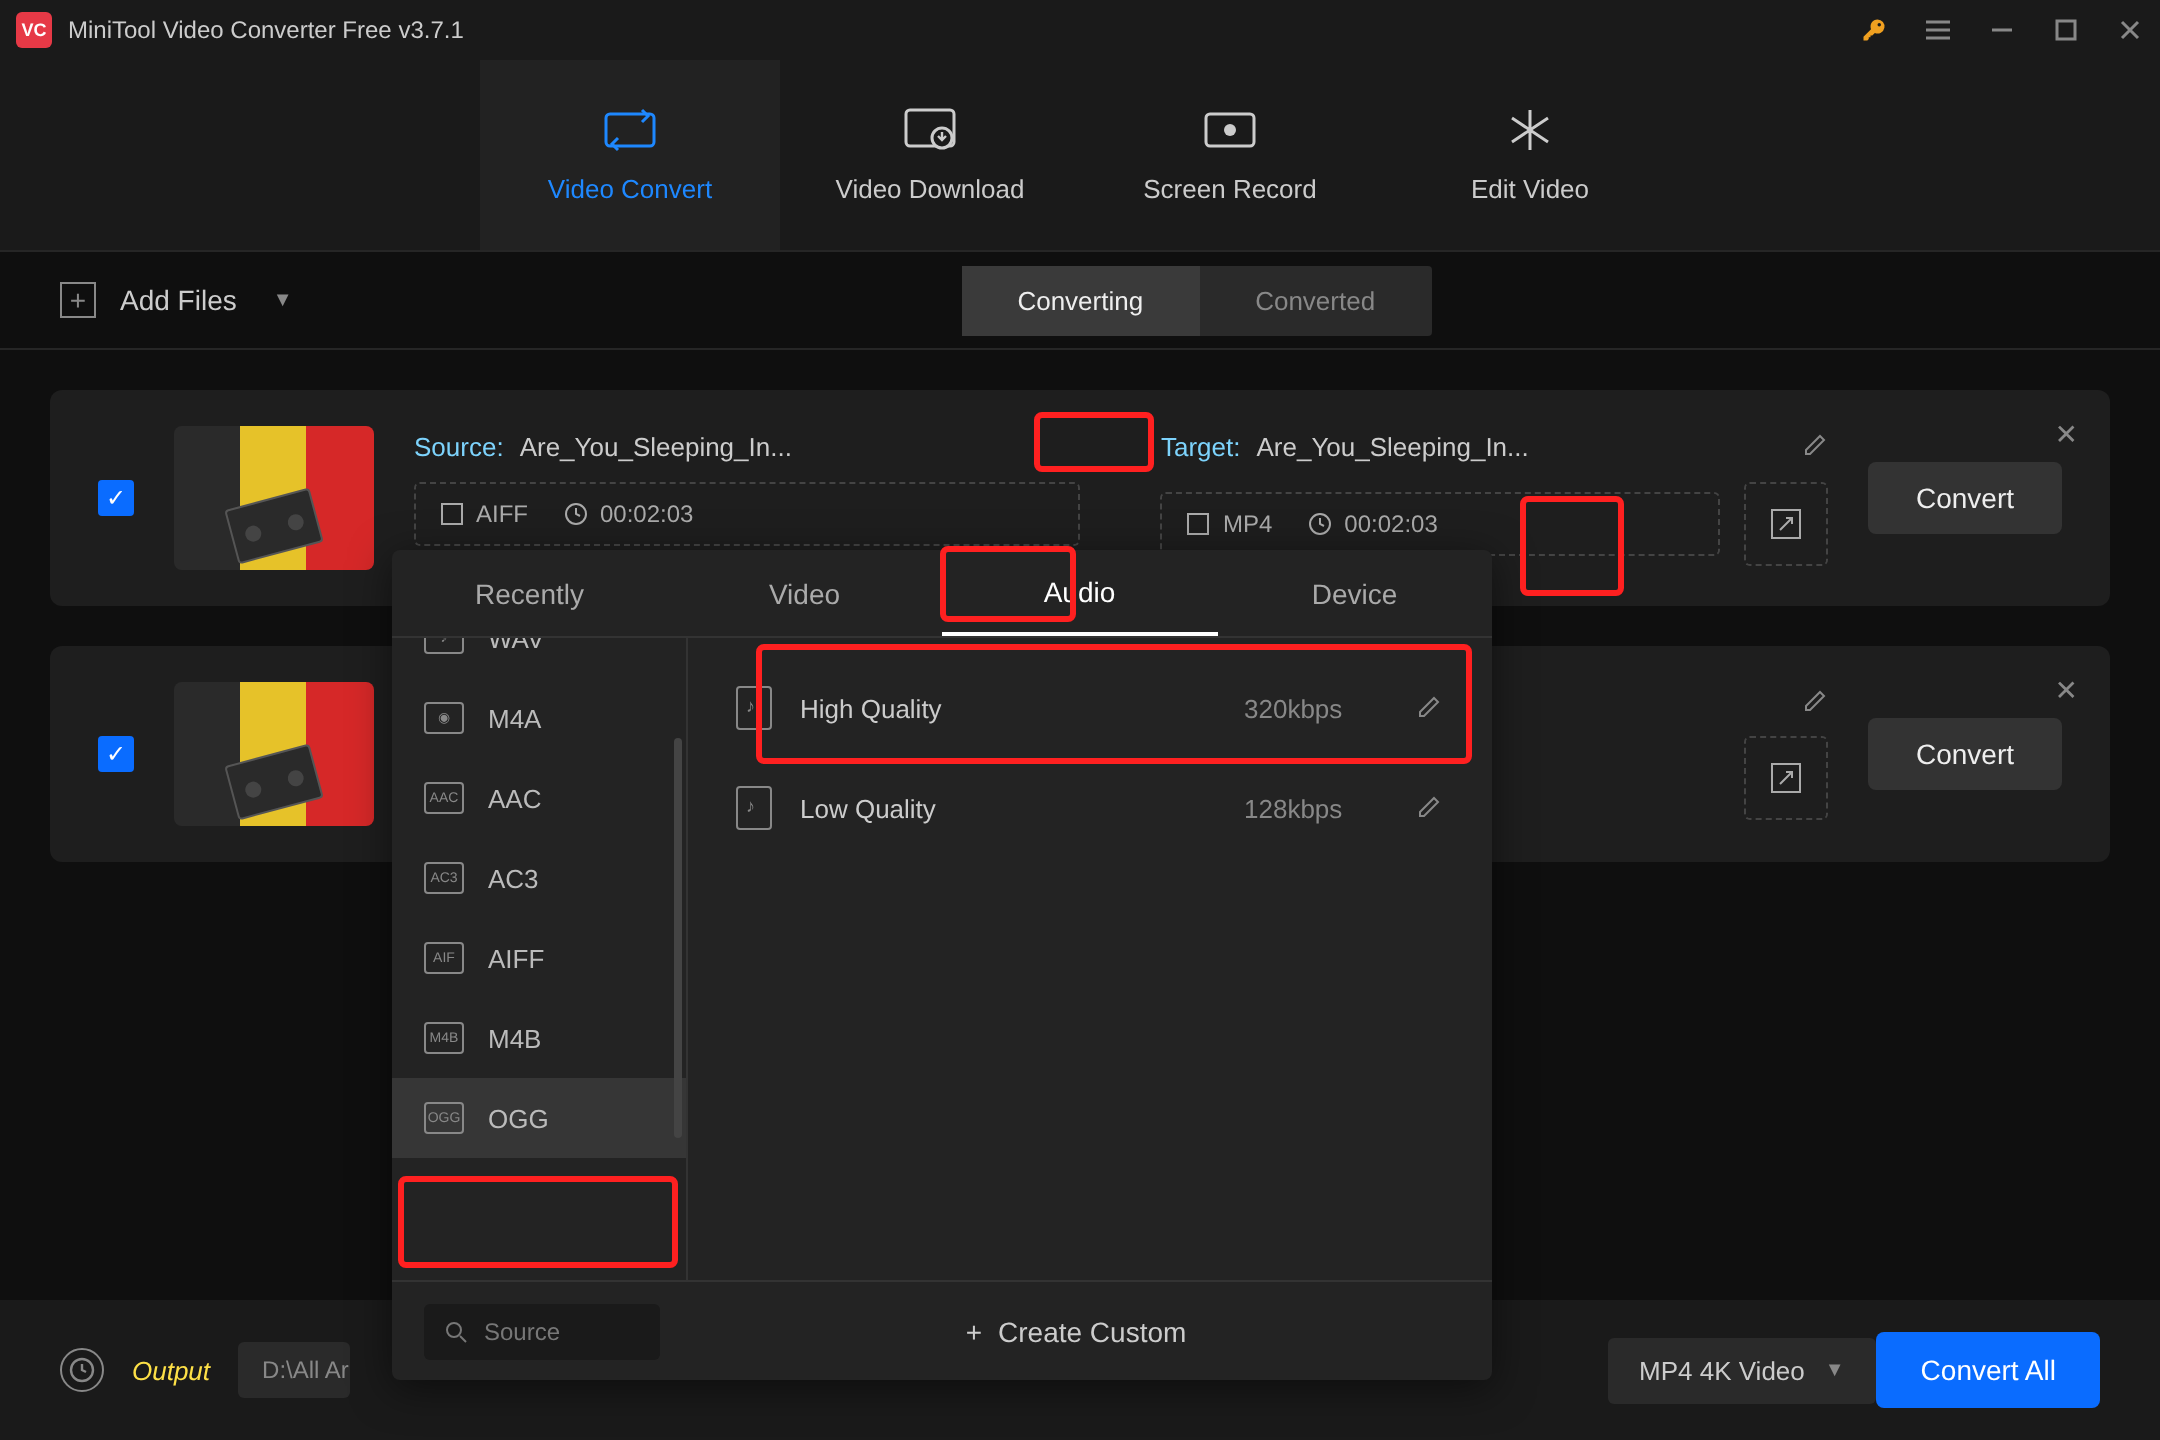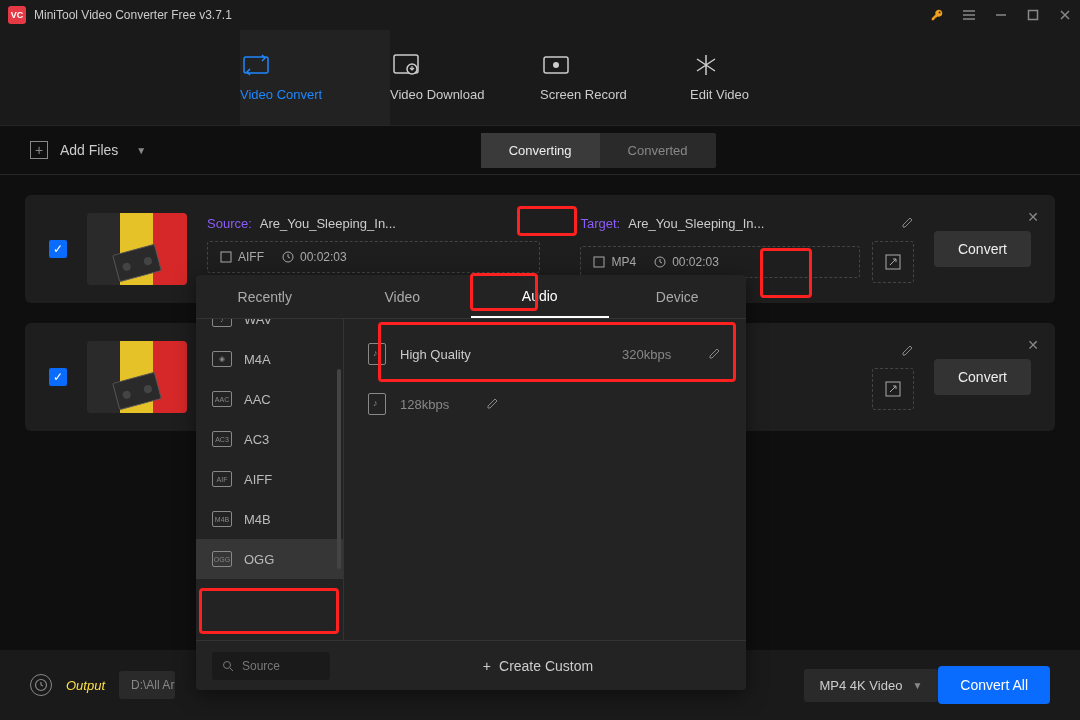--- a/index.html
+++ b/index.html
@@ -9,21 +9,21 @@
 .titlebar { height: 30px; background: #1a1a1a; display: flex; align-items: center; padding: 0 8px; justify-content: space-between; }
 .titlebar-left { display: flex; align-items: center; gap: 8px; }
 .app-logo { width: 18px; height: 18px; background: #e63946; border-radius: 3px; display: flex; align-items: center; justify-content: center; color: white; font-size: 9px; font-weight: bold; }
 .app-title { color: #ccc; font-size: 12px; }
 .titlebar-right { display: flex; align-items: center; gap: 18px; }
 .tb-icon { width: 14px; height: 14px; display: flex; align-items: center; justify-content: center; cursor: pointer; color: #888; }
 .key-icon { color: #f0a020; }
 
 
 .main-tabs { height: 95px; background: #1a1a1a; display: flex; justify-content: center; gap: 0; }
-.main-tab { width: 150px; display: flex; flex-direction: column; justify-content: center; gap: 10px; cursor: pointer; color: #ccc; font-size: 13px; }
+.main-tab { width: 150px; display: flex; flex-direction: column; align-items: center; justify-content: center; gap: 10px; cursor: pointer; color: #ccc; font-size: 13px; }
 .main-tab.active { background: #222; color: #1e88ff; }
 .main-tab-icon { width: 32px; height: 24px; display: flex; align-items: center; justify-content: center; }
 .main-tab.active .main-tab-icon { color: #1e88ff; }
 
 
 .toolbar { height: 50px; background: #0f0f0f; display: flex; align-items: center; padding: 0 30px; border-top: 1px solid #262626; border-bottom: 1px solid #262626; }
 .add-files { display: flex; align-items: center; gap: 12px; cursor: pointer; }
 .add-files-icon { width: 18px; height: 18px; border: 1.5px solid #888; display: flex; align-items: center; justify-content: center; color: #888; font-size: 14px; }
 .add-files-text { color: #ccc; font-size: 14px; }
 .chevron-down { color: #888; font-size: 10px; margin-left: 6px; }
@@ -35,21 +35,21 @@
 .file-list { padding: 20px 25px 0; }
 .file-item { background: #1e1e1e; border-radius: 6px; padding: 18px 24px; margin-bottom: 20px; display: flex; align-items: center; gap: 20px; position: relative; }
 .checkbox { width: 18px; height: 18px; background: #0a6cff; border-radius: 2px; display: flex; align-items: center; justify-content: center; color: white; font-size: 12px; }
 .thumb { width: 100px; height: 72px; border-radius: 4px; background: linear-gradient(90deg, #2a2a2a 0%, #2a2a2a 33%, #e6c229 33%, #e6c229 66%, #d62828 66%); position: relative; }
 .cassette { position: absolute; bottom: 8px; left: 50%; transform: translateX(-50%) rotate(-15deg); width: 44px; height: 28px; background: #2a2a2a; border: 1px solid #555; border-radius: 2px; }
 .cassette::before, .cassette::after { content: ''; position: absolute; width: 8px; height: 8px; border-radius: 50%; background: #444; top: 10px; }
 .cassette::before { left: 6px; }
 .cassette::after { right: 6px; }
 .file-info { flex: 1; display: flex; gap: 40px; }
 .info-col { display: flex; flex-direction: column; gap: 10px; flex: 1; }
-.info-label { color: #8b5cf6; font-size: 13px; }
+.info-label { color: #7dd3fc; font-size: 13px; }
 .info-row { display: flex; align-items: center; gap: 8px; }
 .info-filename { color: #ccc; font-size: 13px; }
 .info-meta { display: flex; gap: 18px; align-items: center; border: 1px dashed #444; padding: 8px 12px; border-radius: 3px; font-size: 12px; color: #aaa; }
 .meta-item { display: flex; align-items: center; gap: 6px; }
 .edit-target-icon { width: 14px; height: 14px; color: #888; cursor: pointer; }
 .settings-box { width: 42px; height: 42px; border: 1px dashed #444; border-radius: 3px; display: flex; align-items: center; justify-content: center; cursor: pointer; color: #aaa; }
 .convert-btn { padding: 10px 24px; background: #333; color: #eee; border: none; border-radius: 4px; font-size: 14px; cursor: pointer; font-weight: 500; }
 .close-x { position: absolute; top: 14px; right: 16px; color: #888; cursor: pointer; font-size: 14px; }
 
 
@@ -317,20 +317,21 @@
       <div class="dd-quality">
         <div class="dd-quality-icon"></div>
         <span class="dd-quality-label">High Quality</span>
         <span class="dd-quality-rate">320kbps</span>
         <svg class="dd-quality-edit" width="14" height="14" viewBox="0 0 14 14">
             <path d="M10 2l2 2-7 7H3v-2z" stroke="currentColor" fill="none"></path>
           </svg>
       </div>
       <div class="dd-quality">
         <div class="dd-quality-icon"></div>
+        <span class="dd-quality-label">Low Quality</span>
         <span class="dd-quality-rate">128kbps</span>
         <svg class="dd-quality-edit" width="14" height="14" viewBox="0 0 14 14">
             <path d="M10 2l2 2-7 7H3v-2z" stroke="currentColor" fill="none"></path>
           </svg>
       </div>
     </div>
   </div>
   <div class="dd-footer">
     <div class="dd-search">
       <svg width="12" height="12" viewBox="0 0 12 12">

